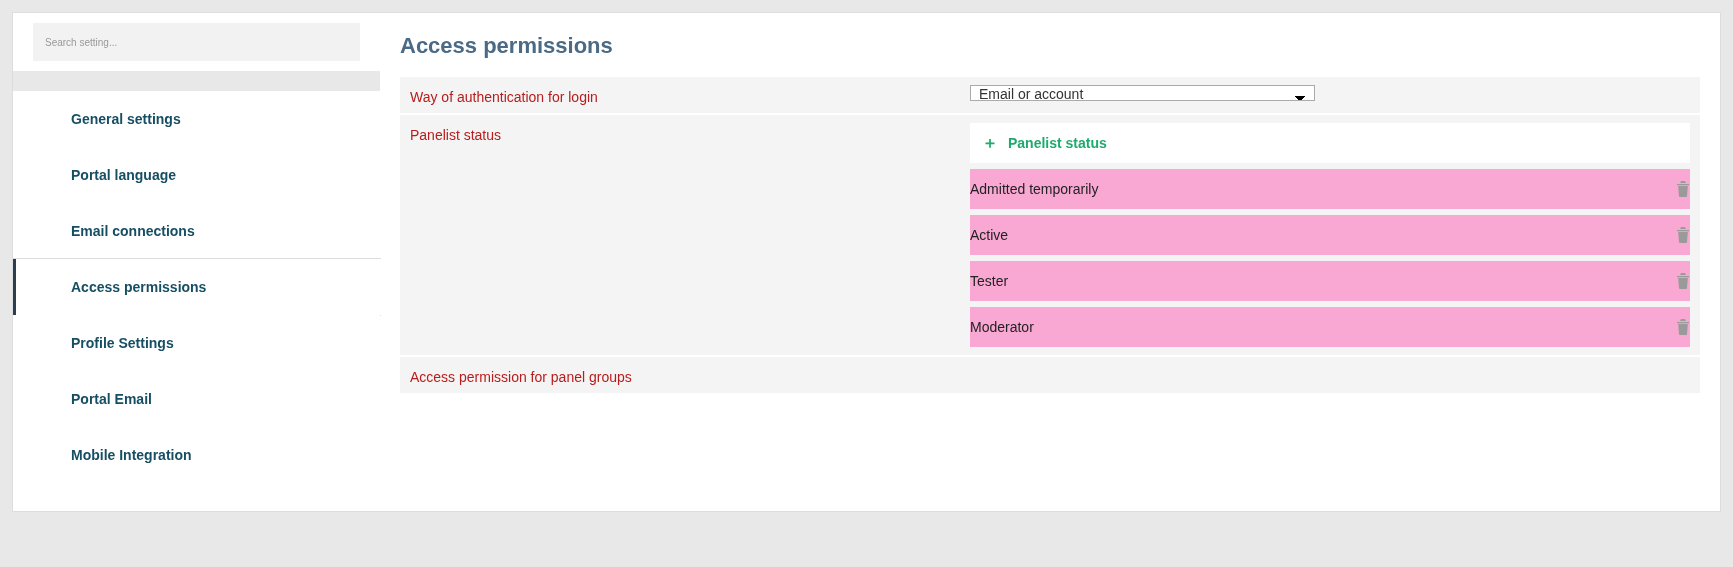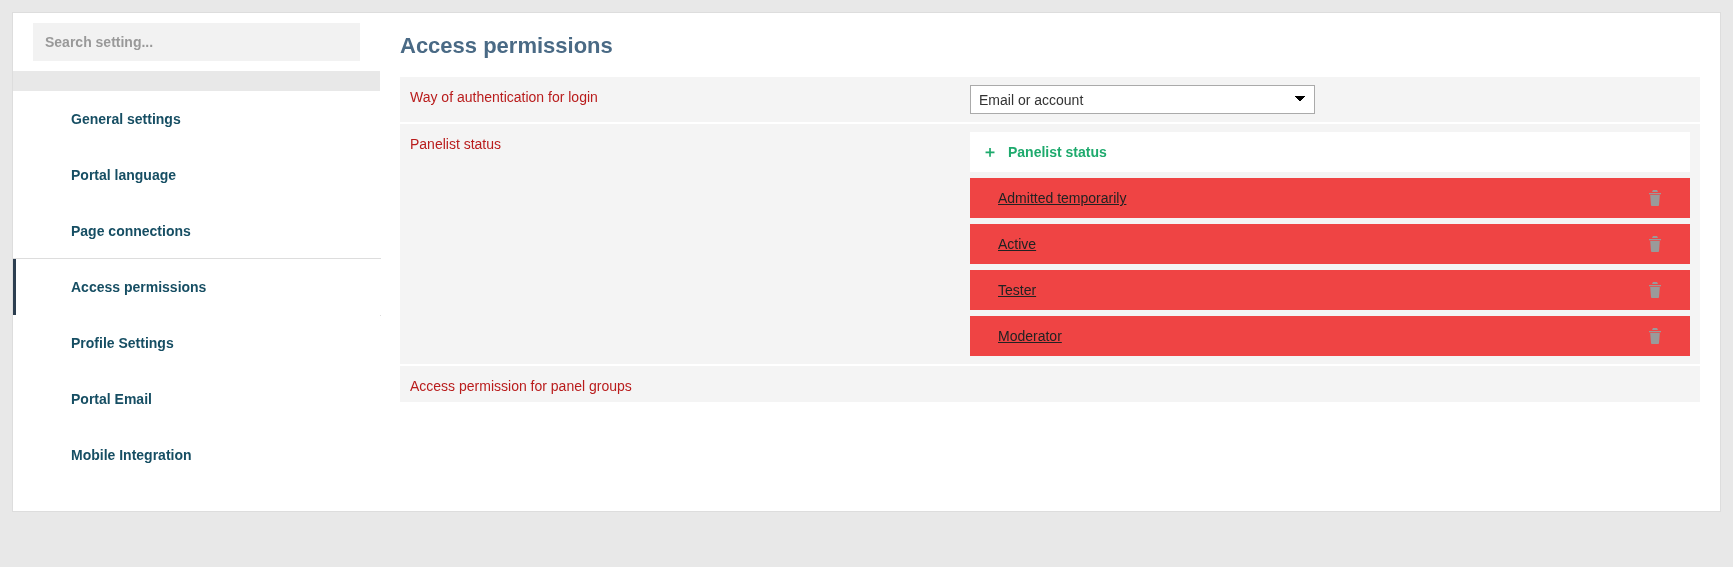--- a/index.html
+++ b/index.html
@@ -24,23 +24,22 @@
     }
     .search-wrap {
       padding: 10px 20px 10px 20px;
     }
     .search-input {
       width: 100%;
       height: 38px;
       border: none;
       background: #f2f2f2;
       padding: 0 12px;
-      font-size: 14px;
+      font-size: 10px;
       color: #8b5cf6;
-      font-weight: bold;
     }
     .search-input::placeholder { color: #999; }
     .side-gap { height: 20px; background: #e8e8e8; }
     .nav-item {
       padding: 20px 58px;
       color: #164e63;
       font-weight: 700;
       cursor: pointer;
       background: #fff;
       position: relative;
@@ -79,21 +78,21 @@
     .form-label {
       width: 560px;
       padding-top: 4px;
       color: #b91c1c;
     }
     .form-control-col {
       flex: 1;
     }
     .select {
       width: 345px;
-      height: 29px;
+      height: 16px;
       border: 1px solid #aaa;
       background: #fff;
       padding: 0 8px;
       font-size: 14px;
       color: #333;
       appearance: none;
       -webkit-appearance: none;
       background-image: linear-gradient(45deg, transparent 50%, #000 50%), linear-gradient(135deg, #000 50%, transparent 50%);
       background-position: calc(100% - 14px) 10px, calc(100% - 9px) 10px;
       background-size: 5px 5px, 5px 5px;
@@ -117,24 +116,23 @@
     }
     .add-status .plus {
       font-size: 16px;
       font-weight: 900;
       line-height: 1;
     }
     .status-item {
       display: flex;
       align-items: center;
       justify-content: space-between;
-      background: #ef4444;
-      padding: 12px 28px;
+      background: #f9a8d4;
+      padding: 12px 0;
       color: #222;
-      text-decoration: underline;
     }
     .trash-icon {
       width: 14px;
       height: 16px;
       cursor: pointer;
       color: #9a9a9a;
     }
     .trash-icon svg { display: block; width: 100%; height: 100%; }
     
     .sidebar { z-index: 2; }
@@ -146,21 +144,21 @@
 
 <div class="container">
   <aside class="sidebar">
     <div class="search-wrap">
       <input class="search-input" type="text" placeholder="Search setting..." style="">
     </div>
     <div class="side-gap"></div>
     <nav id="sidebar-nav">
         <div class="nav-item"><span>General settings</span></div>
         <div class="nav-item"><span>Portal language</span></div>
-        <div class="nav-item"><span>Page connections</span></div>
+        <div class="nav-item"><span>Email connections</span></div>
         <div class="nav-item active"><span>Access permissions</span></div>
         <div class="nav-item"><span>Profile Settings</span></div>
         <div class="nav-item"><span>Portal Email</span></div>
         <div class="nav-item"><span>Mobile Integration</span></div>
       </nav>
   </aside>
 
   <main class="main">
     <h1 class="page-title">Access permissions</h1>
 

